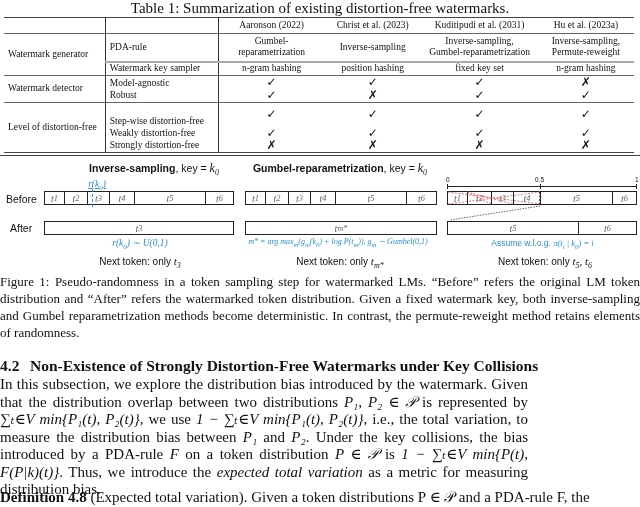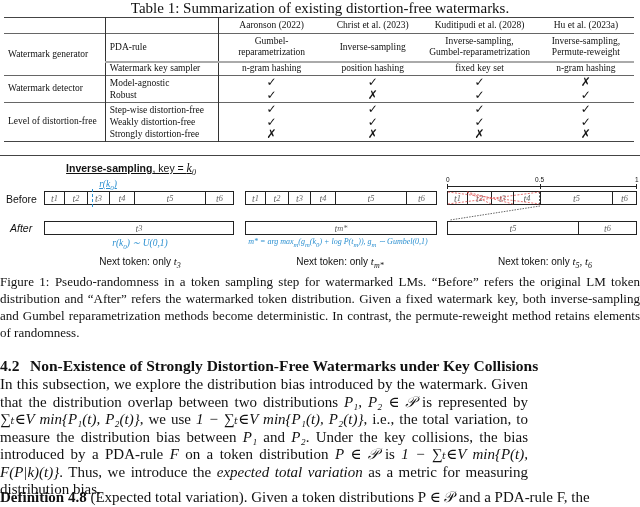--- a/index.html
+++ b/index.html
@@ -53,21 +53,21 @@
 
 <div class="tbl-caption">Table 1: Summarization of existing distortion-free watermarks.</div>
 
 <table class="tbl">
   <tbody>
       <tr class="rule-top" style="height:16px;">
     <td style="width:100px;"></td>
     <td class="vl" style="width:112px;"></td>
     <td class="vl c" style="width:104px;">Aaronson (2022)</td>
     <td class="c" style="width:96px;">Christ et al. (2023)</td>
-    <td class="c" style="width:115px;">Kuditipudi et al. (2028)</td>
+    <td class="c" style="width:115px;">Kuditipudi et al. (2031)</td>
     <td class="c" style="width:95px;">Hu et al. (2023a)</td>
   </tr>
 
   <tr class="rule-mid" style="height:28px;">
     <td rowspan="2">Watermark generator</td>
     <td class="vl">PDA-rule</td>
     <td class="vl c">Gumbel-reparametrization</td>
     <td class="c">Inverse-sampling</td>
     <td class="c" style="white-space:pre-line;">Inverse-sampling,
 Gumbel-reparametrization</td>
@@ -93,21 +93,21 @@
   <tr style="height:13px;">
     <td class="vl">Robust</td>
     <td class="vl c mark">✓</td>
     <td class="c mark">✗</td>
     <td class="c mark">✓</td>
     <td class="c mark">✓</td>
   </tr>
 
   <tr class="rule-mid" style="height:13px;">
     <td rowspan="3">Level of distortion-free</td>
-    <td class="vl" style="padding-top:2px;margin-top:8px;">Step-wise distortion-free</td>
+    <td class="vl" style="padding-top:13px;margin-top:8px;">Step-wise distortion-free</td>
     <td class="vl c mark">✓</td>
     <td class="c mark">✓</td>
     <td class="c mark">✓</td>
     <td class="c mark">✓</td>
   </tr>
   <tr style="height:13px;">
     <td class="vl">Weakly distortion-free</td>
     <td class="vl c mark">✓</td>
     <td class="c mark">✓</td>
     <td class="c mark">✓</td>
@@ -120,43 +120,46 @@
     <td class="c mark">✗</td>
     <td class="c mark">✗</td>
   </tr>
 </tbody>
   </table>
 
 <div class="fig">
   <div class="rule"></div>
 
   <div class="row-label" style="left:6px; top:38px;">Before</div>
-  <div class="row-label" style="left:10px; top:67px;font-style:italic;">After</div>
-
-  <div class="panel-title" style="left:41px; width:180px;text-decoration:underline;">
+  <div class="row-label" style="left:10px; top:67px;">After</div>
+
+  <div class="panel-title" style="left:64px; width:180px;">
     <b>Inverse-sampling</b><span>, key = </span><i>k<sub style="font-size:8px;">0</sub></i>
   </div>
-  <div class="annot blue" style="left:93px; top:24px; width:30px;text-decoration:underline;">r(k<sub style="font-size:7px;">0</sub>)</div>
+  <div class="annot blue" style="left:82px; top:24px; width:30px;text-decoration:underline;">r(k<sub style="font-size:7px;">0</sub>)</div>
   <div class="bar" style="left:44px; top:36px; width:190px;">
     <div class="seg" style="width:20px;">t<sub>1</sub></div>
     <div class="seg" style="width:23px;">t<sub>2</sub></div>
     <div class="seg" style="width:22px;">t<sub>3</sub></div>
     <div class="seg" style="width:25px;">t<sub>4</sub></div>
     <div class="seg" style="width:71px;">t<sub>5</sub></div>
     <div class="seg" style="flex:1;">t<sub>6</sub></div>
   </div>
   <div class="dash-v" style="left:92px; top:34px; height:18px;"></div>
   <div class="bar" style="left:44px; top:66px; width:190px;">
     <div class="seg" style="flex:1;">t<sub>3</sub></div>
   </div>
   <div class="annot blue" style="left:60px; top:82px; width:160px;">r(k<sub style="font-size:7px;">0</sub>) ∼ U(0,1)</div>
   <div class="next-token" style="left:60px; top:100px; width:160px;">
     <span>Next token: only </span><i>t<sub style="font-size:8px;">3</sub></i>
   </div>
 
+  <div class="panel-title" style="left:245px; width:190px;">
+    <b>Gumbel-reparametrization</b><span>, key = </span><i>k<sub style="font-size:8px;">0</sub></i>
+  </div>
   <div class="bar" style="left:245px; top:36px; width:192px;">
     <div class="seg" style="width:20px;">t<sub>1</sub></div>
     <div class="seg" style="width:23px;">t<sub>2</sub></div>
     <div class="seg" style="width:22px;">t<sub>3</sub></div>
     <div class="seg" style="width:25px;">t<sub>4</sub></div>
     <div class="seg" style="width:71px;">t<sub>5</sub></div>
     <div class="seg" style="flex:1;">t<sub>6</sub></div>
   </div>
   <div class="bar" style="left:245px; top:66px; width:192px;">
     <div class="seg" style="flex:1;">t<sub>m*</sub></div>
@@ -187,20 +190,21 @@
     <line x1="1" y1="13" x2="93" y2="1" stroke="#e05050" stroke-width="0.8" stroke-dasharray="2,1.5"></line>
     <line x1="20" y1="1" x2="66" y2="13" stroke="#e05050" stroke-width="0.8" stroke-dasharray="2,1.5"></line>
     <line x1="44" y1="13" x2="20" y2="1" stroke="#e05050" stroke-width="0.8" stroke-dasharray="2,1.5"></line>
     <line x1="93" y1="1" x2="93" y2="15" stroke="#222" stroke-width="1.5" stroke-dasharray="2,1.5"></line>
     <line x1="93" y1="15" x2="3" y2="29" stroke="#555" stroke-width="0.9" stroke-dasharray="1.5,1.2"></line>
   </svg>
   <div class="bar" style="left:447px; top:66px; width:190px;">
     <div class="seg" style="width:131px;">t<sub>5</sub></div>
     <div class="seg" style="flex:1;">t<sub>6</sub></div>
   </div>
+  <div class="annot-sans blue" style="left:450px; top:83px; width:185px;">Assume w.l.o.g. <i style="font-family:'Liberation Serif',serif;">π(t<sub>i</sub> | k<sub>0</sub>) = i</i></div>
   <div class="next-token" style="left:460px; top:100px; width:170px;">
     <span>Next token: only </span><i>t<sub style="font-size:8px;">5</sub>, t<sub style="font-size:8px;">6</sub></i>
   </div>
 </div>
 
 <div class="caption">Figure 1: Pseudo-randomness in a token sampling step for watermarked LMs. “Before” refers the original LM token distribution and “After” refers the watermarked token distribution. Given a fixed watermark key, both inverse-sampling and Gumbel reparametrization methods become deterministic. In contrast, the permute-reweight method retains elements of randomness.</div>
 
 <div class="section">
   <span class="num">4.2</span><span>Non-Existence of Strongly Distortion-Free Watermarks under Key Collisions</span>
 </div>

